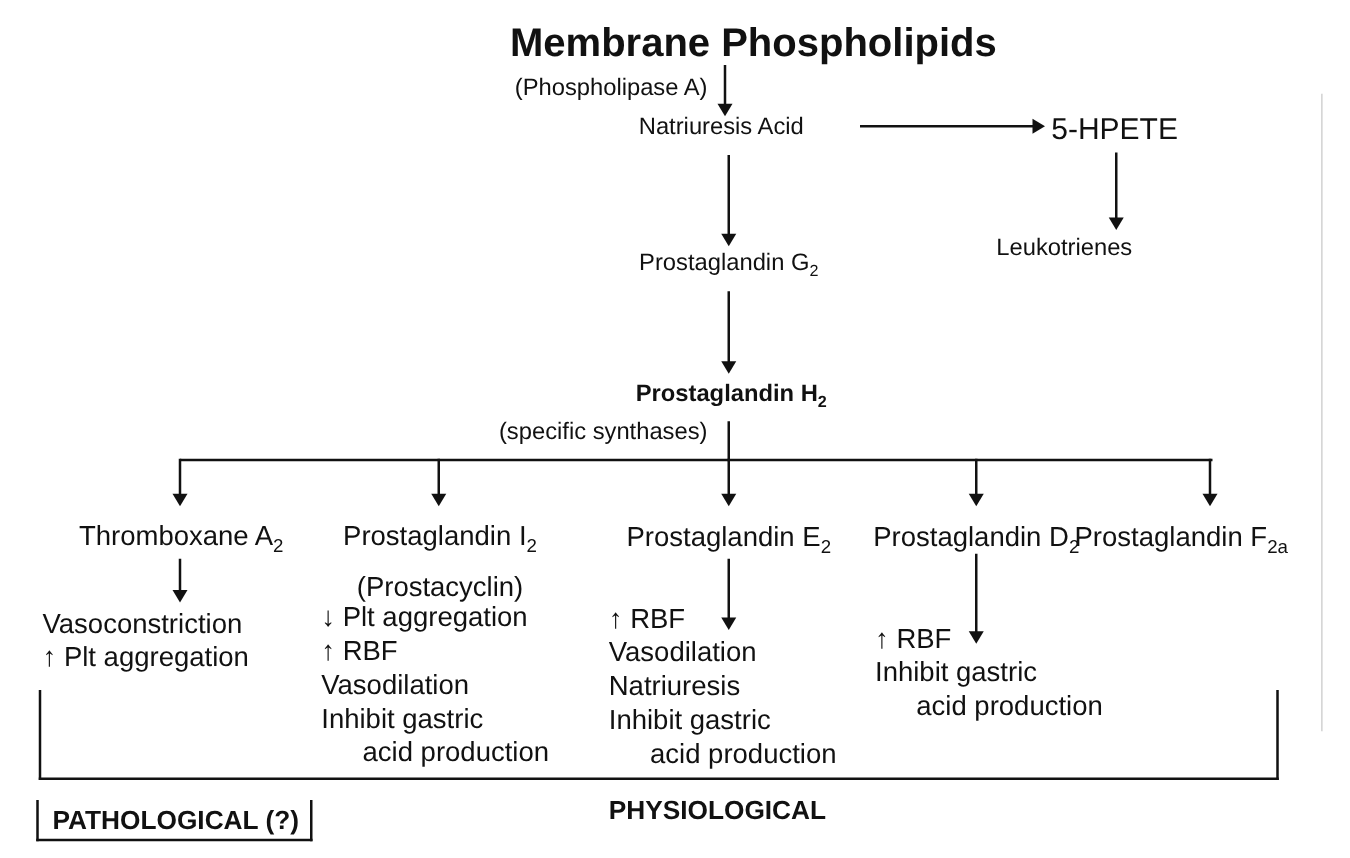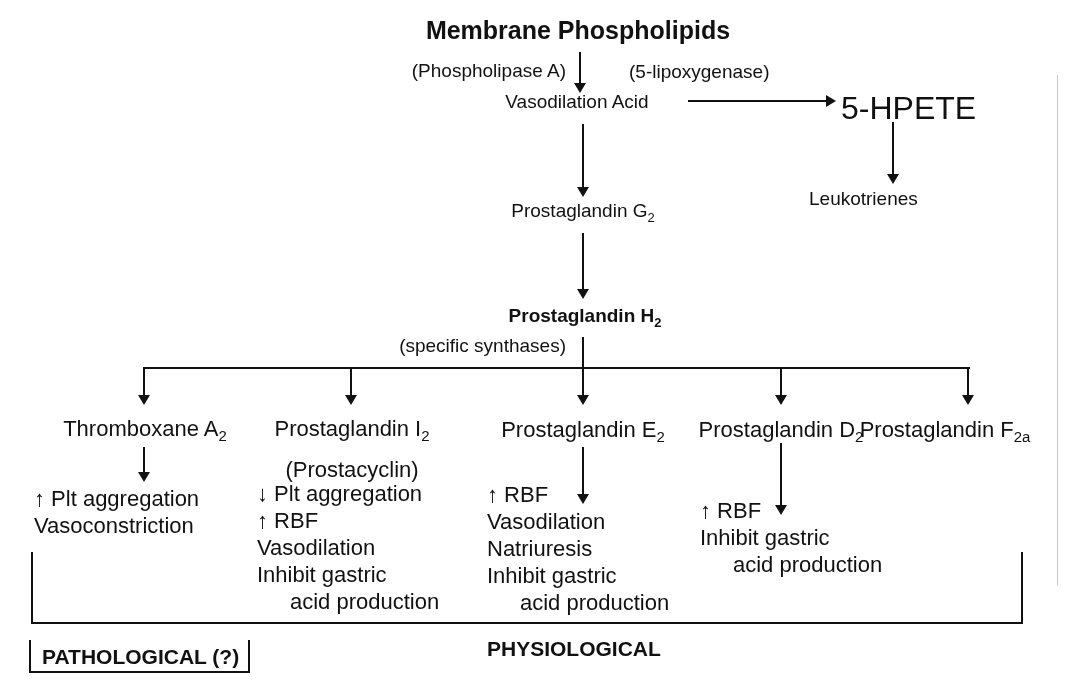--- a/index.html
+++ b/index.html
@@ -32,45 +32,44 @@
   .effects .indent { padding-left:33px; }
   .hdr { position:absolute; font-size:22px; white-space:nowrap; }
   .foot { position:absolute; font-size:21px; font-weight:bold; white-space:nowrap; }
   .scanline { position:absolute; width:1px; background:#9a9a9a; opacity:.55; }
 </style>
 </head>
 <body>
 
 <div class="page">
 
-  <div class="t ctr bold" style="left:408px; top:16px; width:340px; font-size:25px;">Membrane Phospholipids</div>
+  <div class="t ctr bold" style="left:408px; top:16px; width:340px; font-size:32px;">Membrane Phospholipids</div>
 
   <div class="arrow-down" style="left:579px; top:52px; height:41px;">
     <div class="shaft"></div>
       <div class="tip"></div>
   </div>
 
   <div class="t rgt" style="left:300px; top:60px; width:266px;">(Phospholipase A)</div>
-  <div class="t" style="left:629px; top:61px;">(5-lipoxygenase)</div>
 
-  <div class="t ctr" style="left:427px; top:91px; width:300px;">Vasodilation Acid</div>
+  <div class="t ctr" style="left:427px; top:91px; width:300px;">Natriuresis Acid</div>
 
   <div class="arrow-right" style="left:688px; top:100px; width:148px;">
     <div class="shaft"></div>
       <div class="tip"></div>
   </div>
 
-  <div class="t" style="left:841px; top:90px; font-size:32px;">5-HPETE</div>
+  <div class="t" style="left:841px; top:90px; font-size:24px;">5-HPETE</div>
 
   <div class="arrow-down" style="left:892px; top:122px; height:62px;">
     <div class="shaft"></div>
       <div class="tip"></div>
   </div>
 
-  <div class="t" style="left:797px; top:188px;margin-left:12px;">Leukotrienes</div>
+  <div class="t" style="left:797px; top:188px;">Leukotrienes</div>
 
   <div class="arrow-down" style="left:582px; top:124px; height:73px;">
     <div class="shaft"></div>
       <div class="tip"></div>
   </div>
 
 
   <div class="t ctr" style="left:433px; top:200px; width:300px;"><span>Prostaglandin G</span><sub>2</sub></div>
 
   <div class="arrow-down" style="left:582px; top:233px; height:66px;">
@@ -117,22 +116,22 @@
 
   <div class="hdr ctr" style="left:681px; top:417px; width:200px;"><span>Prostaglandin D</span><sub>2</sub></div>
 
   <div class="hdr ctr" style="left:840px; top:417px; width:210px;"><span>Prostaglandin F</span><sub>2a</sub></div>
 
   <div class="arrow-down" style="left:143px; top:447px; height:35px;">
       <div class="shaft"></div>
       <div class="tip"></div>
     </div>
   <div class="effects" style="left:34px; top:485px;">
+    <div>Vasoconstriction</div>
     <div>↑ Plt aggregation</div>
-    <div>Vasoconstriction</div>
   </div>
 
   <div class="effects" style="left:257px; top:480px;">
     <div>↓ Plt aggregation</div>
     <div>↑ RBF</div>
     <div>Vasodilation</div>
     <div>Inhibit gastric</div>
     <div class="indent">acid production</div>
   </div>
 

